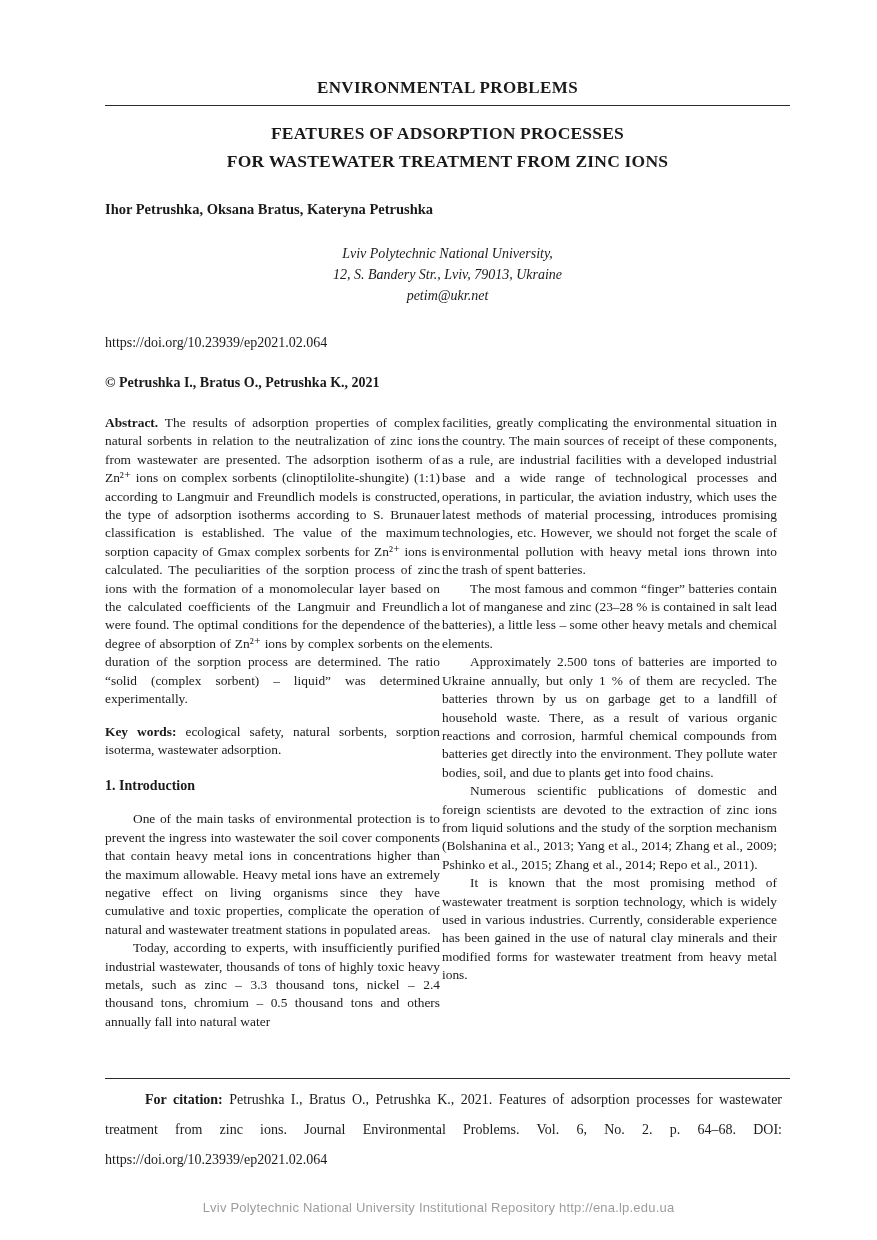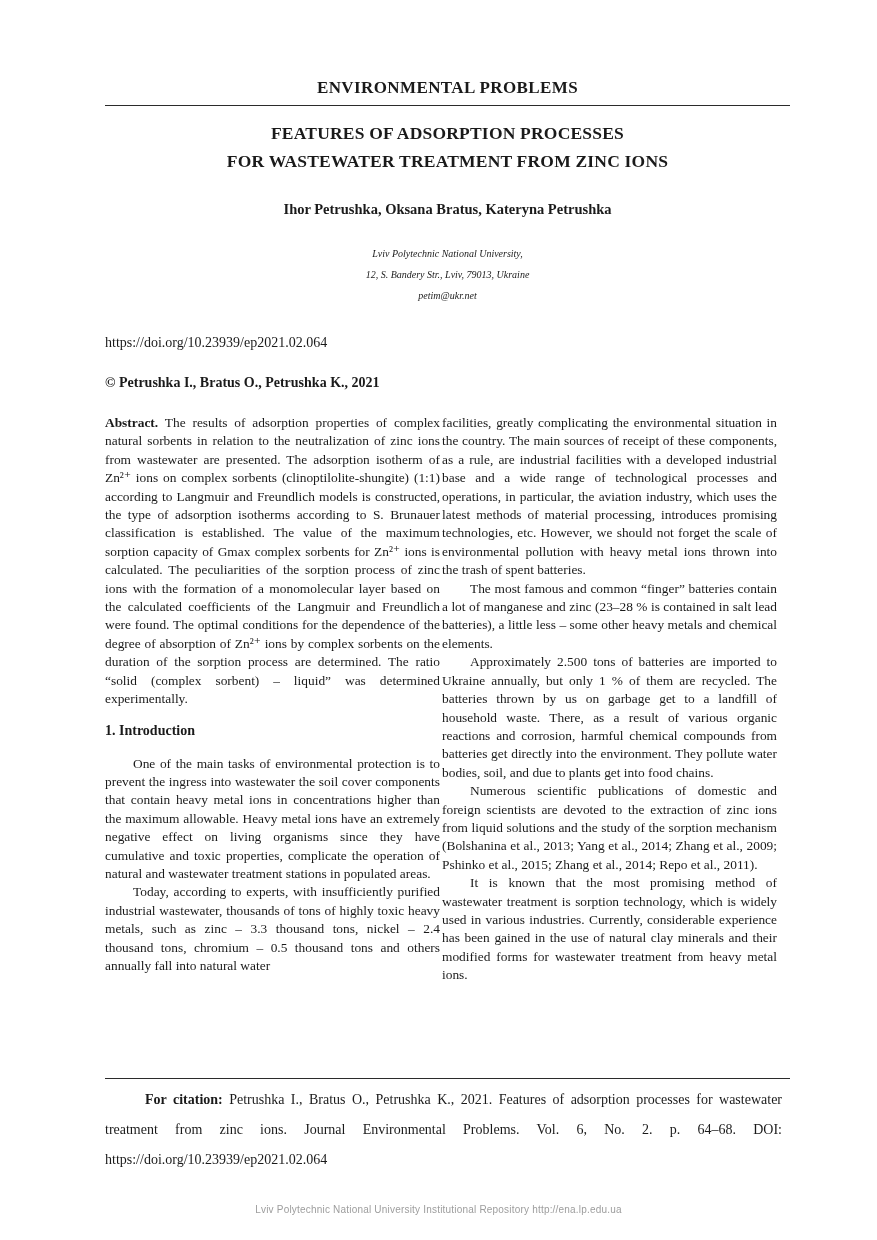--- a/index.html
+++ b/index.html
@@ -39,29 +39,28 @@
   }
   .article-title {
     text-align: center;
     font-size: 17.5px;
     font-weight: bold;
     letter-spacing: 0.2px;
     line-height: 28px;
     margin: 0 0 26px 0;
   }
   .authors {
-    text-align: center;
     font-size: 14.5px;
     font-weight: bold;
     margin: 0 0 25px 0;
   }
   .affiliation {
     text-align: center;
     font-style: italic;
-    font-size: 10px;
+    font-size: 14px;
     line-height: 21px;
     margin: 0 0 29px 0;
   }
   .doi-line {
     font-size: 14px;
     margin: 0 0 24px 0;
   }
   .received-line {
     font-size: 14px;
     font-style: italic;
@@ -107,21 +106,21 @@
     text-align: justify;
     text-indent: 40px;
   }
   .watermark {
     position: absolute;
     left: 0;
     right: 0;
     bottom: 25px;
     text-align: center;
     font-family: "Liberation Sans", "DejaVu Sans", sans-serif;
-    font-size: 10px;
+    font-size: 13px;
     color: #9d9d9d;
     letter-spacing: 0.2px;
   }
   b.lead { font-weight: bold; }
 </style>
 </head>
 <body>
 
 <div class="page">
 
@@ -146,20 +145,21 @@
   <div class="doi-line">https://doi.org/10.23939/ep2021.02.064</div>
 
 
   <div class="copyright-line">© Petrushka I., Bratus O., Petrushka K., 2021</div>
 
   <div class="columns">
 
     <div class="col">
       <p class="abstract-para"><b class="lead">Abstract.</b> <span>The results of adsorption properties of complex natural sorbents in relation to the neutralization of zinc ions from wastewater are presented. The adsorption isotherm of Zn²⁺ ions on complex sorbents (clinoptilolite-shungite) (1:1) according to Langmuir and Freundlich models is constructed, the type of adsorption isotherms according to S. Brunauer classification is established. The value of the maximum sorption capacity of Gmax complex sorbents for Zn²⁺ ions is calculated. The peculiarities of the sorption process of zinc ions with the formation of a monomolecular layer based on the calculated coefficients of the Langmuir and Freundlich were found. The optimal conditions for the dependence of the degree of absorption of Zn²⁺ ions by complex sorbents on the duration of the sorption process are determined. The ratio “solid (complex sorbent) – liquid” was determined experimentally.</span></p>
 
+      <p class="keywords-para"><b class="lead">Key words:</b> <span>ecological safety, natural sorbents, sorption isoterma, wastewater adsorption.</span></p>
 
       <div class="section-heading">1. Introduction</div>
 
       <p class="indent">One of the main tasks of environmental protection is to prevent the ingress into wastewater the soil cover components that contain heavy metal ions in concentrations higher than the maximum allowable. Heavy metal ions have an extremely negative effect on living organisms since they have cumulative and toxic properties, complicate the operation of natural and wastewater treatment stations in populated areas.</p>
       <p class="indent">Today, according to experts, with insufficiently purified industrial wastewater, thousands of tons of highly toxic heavy metals, such as zinc – 3.3 thousand tons, nickel – 2.4 thousand tons, chromium – 0.5 thousand tons and others annually fall into natural water</p>
     </div>
 
     <div class="col">
       <p>facilities, greatly complicating the environmental situation in the country. The main sources of receipt of these components, as a rule, are industrial facilities with a developed industrial base and a wide range of technological processes and operations, in particular, the aviation industry, which uses the latest methods of material processing, introduces promising technologies, etc. However, we should not forget the scale of environmental pollution with heavy metal ions thrown into the trash of spent batteries.</p>
       <p class="indent">The most famous and common “finger” batteries contain a lot of manganese and zinc (23–28 % is contained in salt lead batteries), a little less – some other heavy metals and chemical elements.</p>

